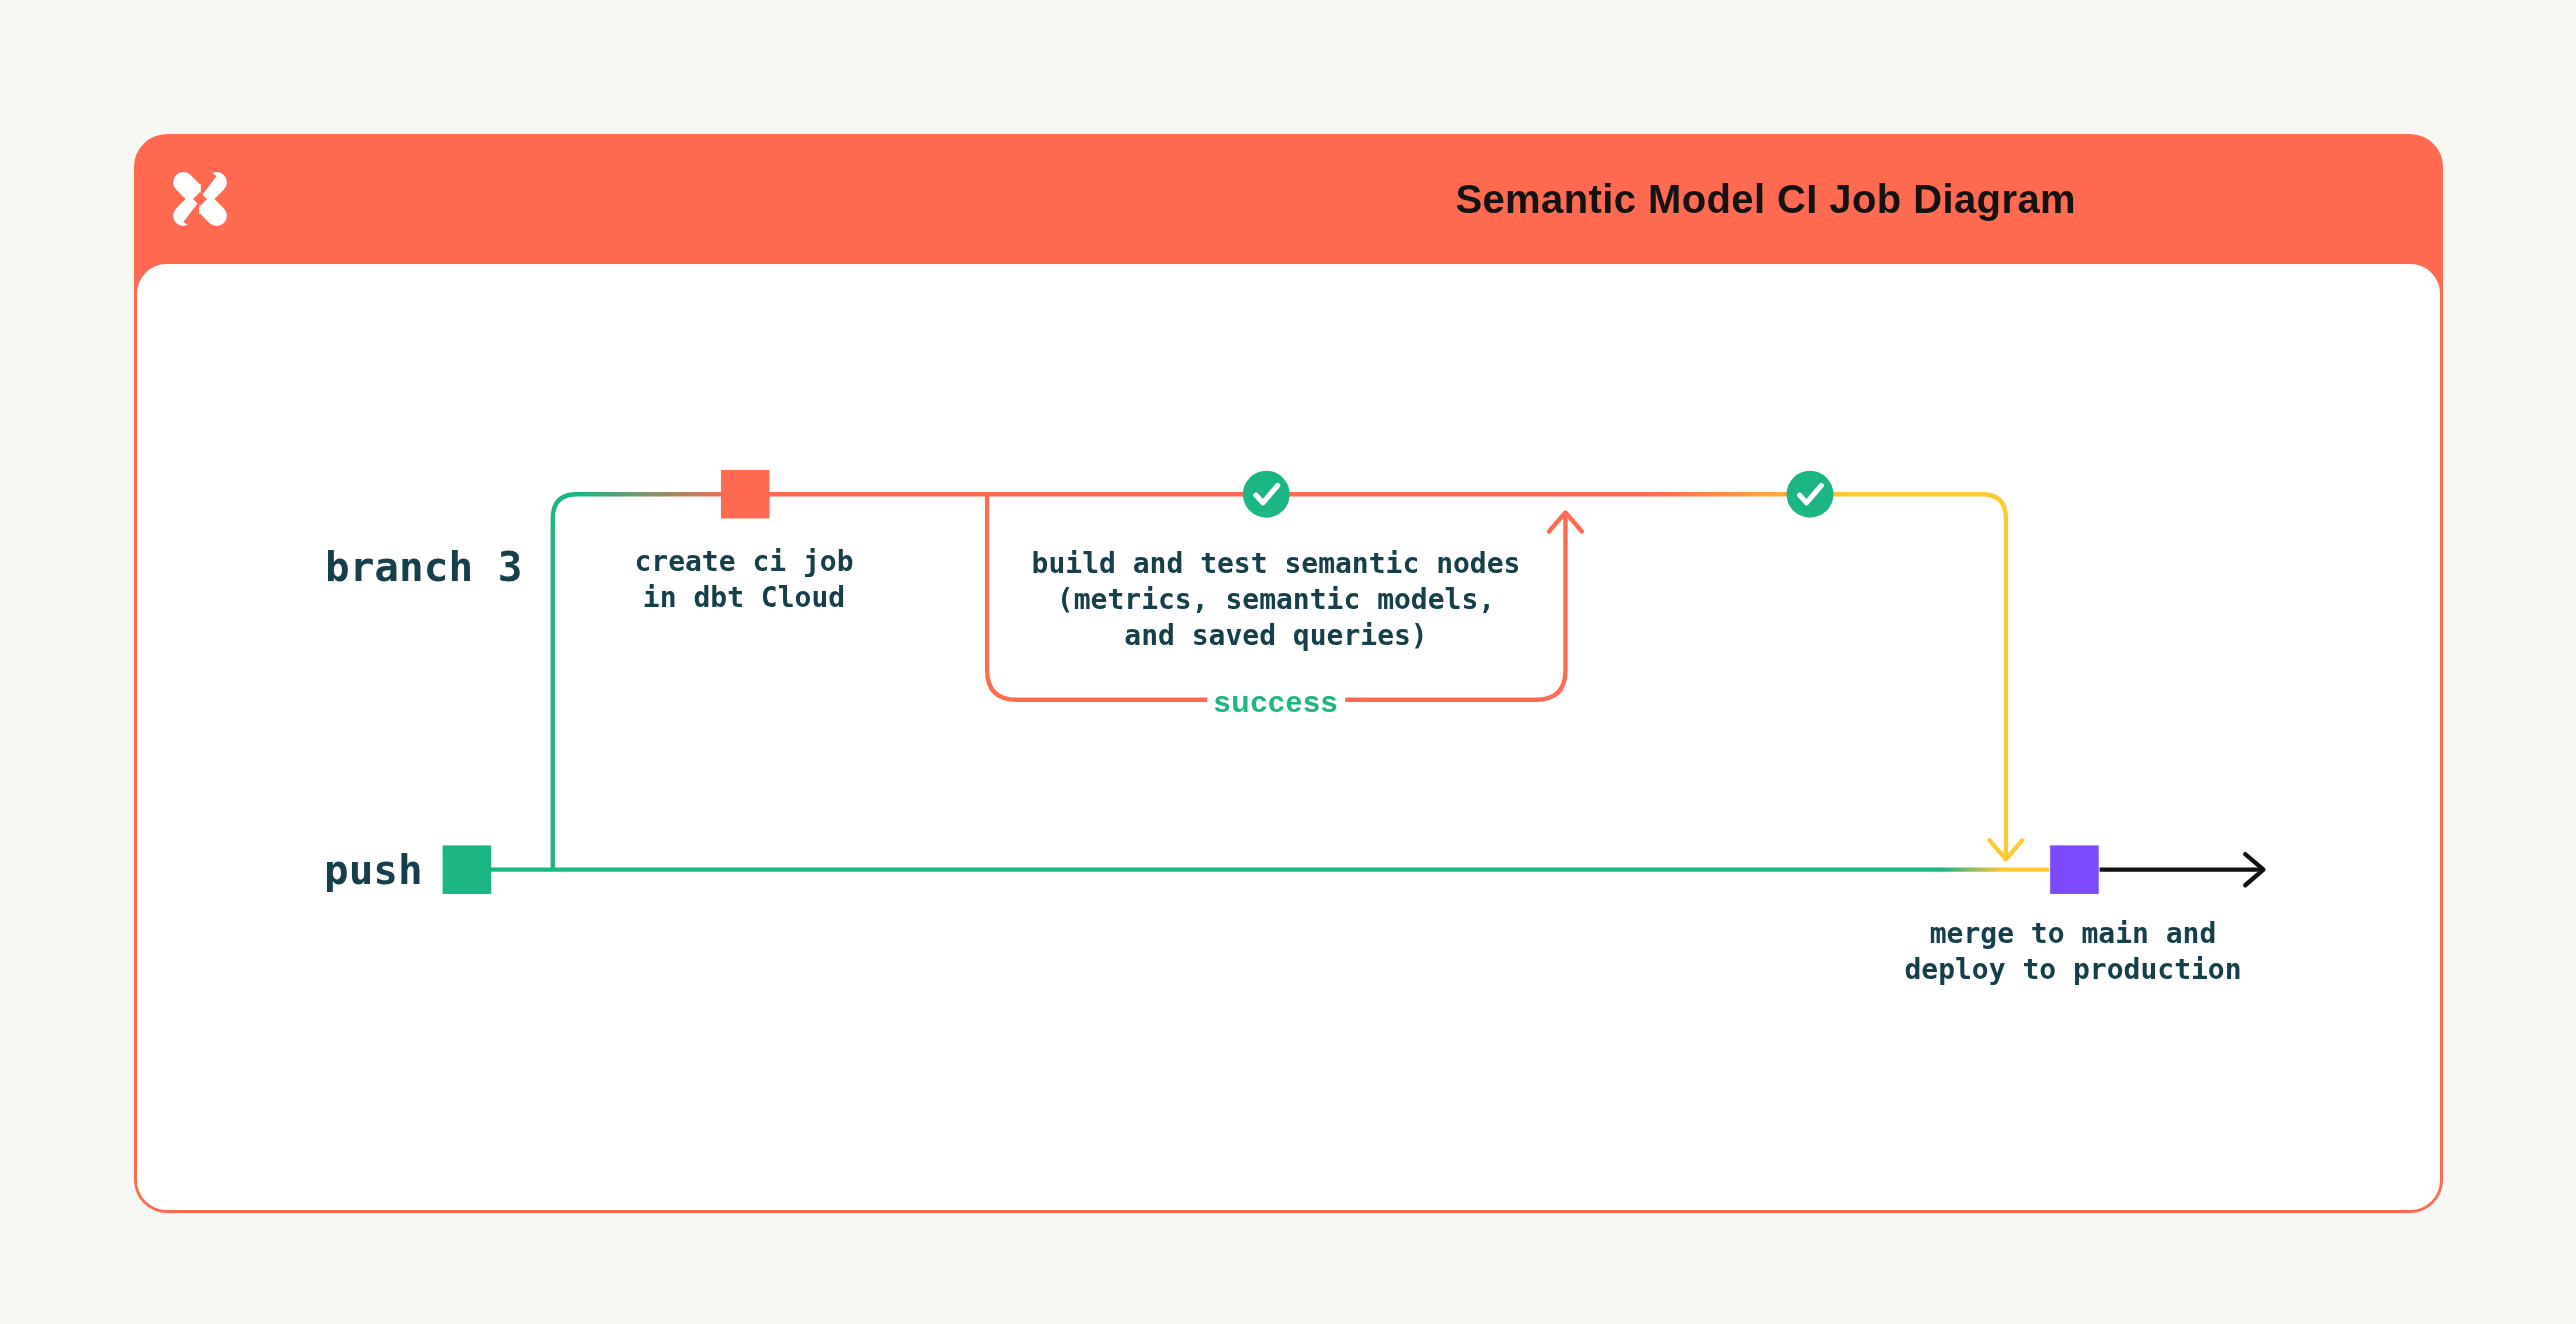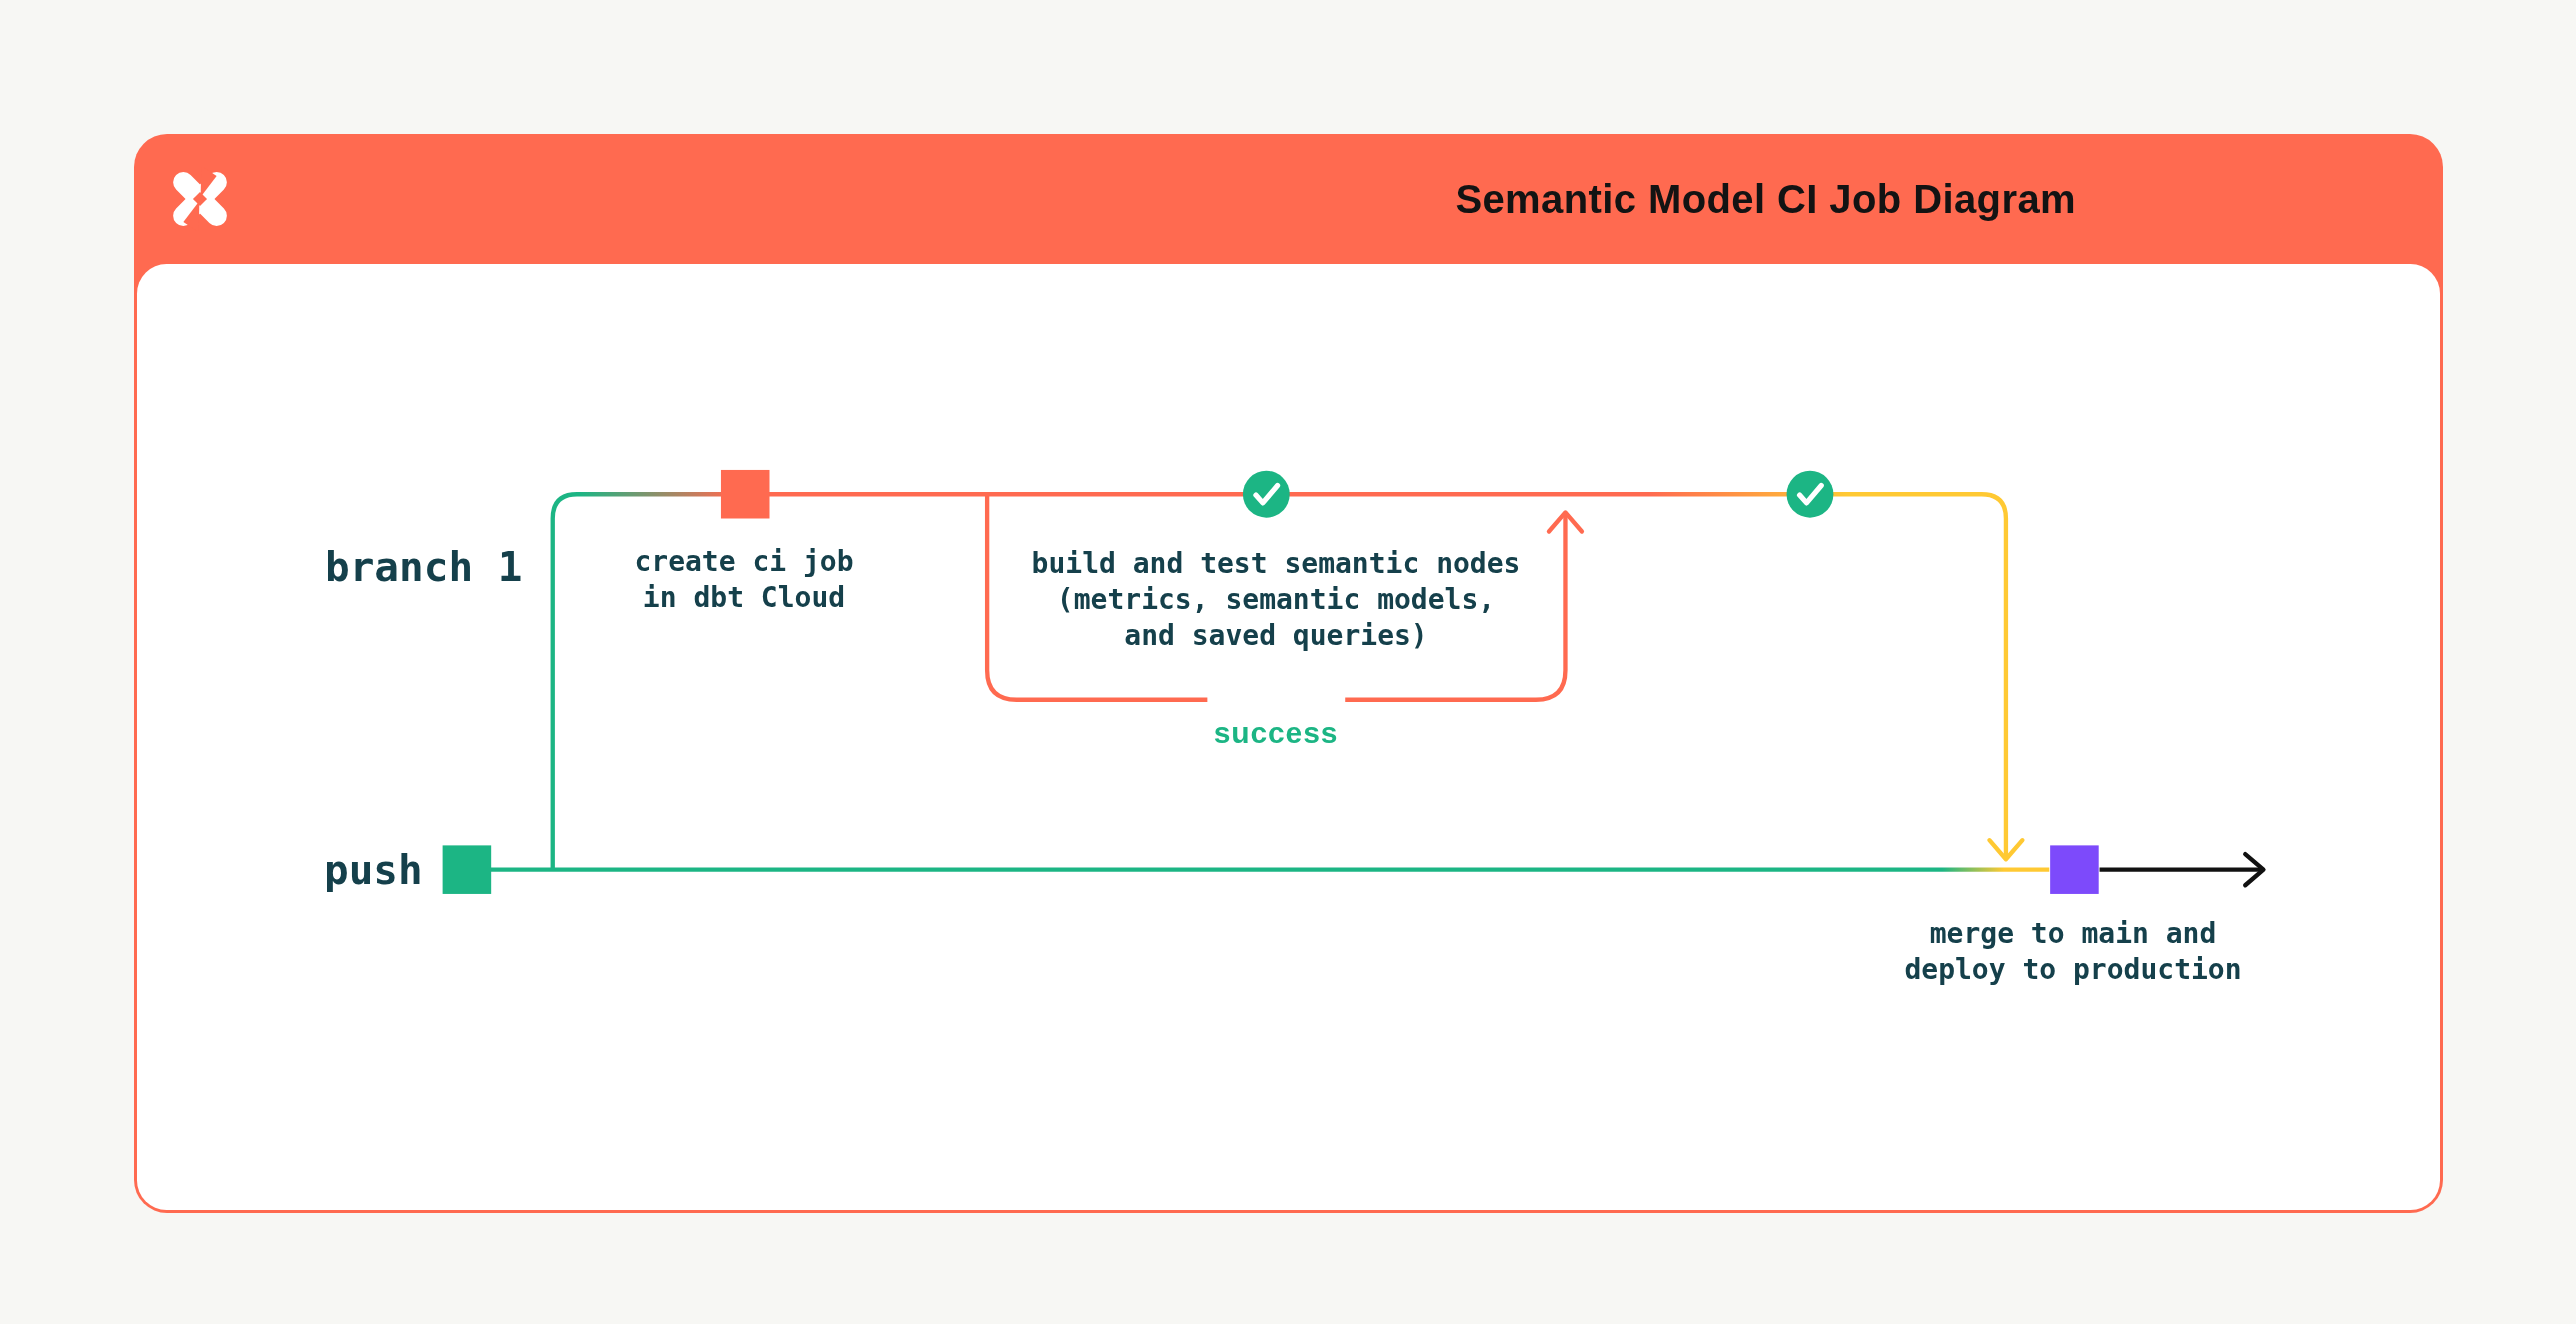--- a/index.html
+++ b/index.html
@@ -89,31 +89,31 @@
     <g>
       <circle cx="1460" cy="570" r="27" fill="#1CB584"></circle>
       <path d="M1448 571 L1456 580 L1473 560" fill="none" stroke="#FFFFFF" stroke-width="6" stroke-linecap="round" stroke-linejoin="round"></path>
     </g>
     <g>
       <circle cx="2087" cy="570" r="27" fill="#1CB584"></circle>
       <path d="M2075 571 L2083 580 L2100 560" fill="none" stroke="#FFFFFF" stroke-width="6" stroke-linecap="round" stroke-linejoin="round"></path>
     </g>
   </svg>
 
-  <div class="lane-label" style="left:325px;top:567px;">branch 1</div>
+  <div class="lane-label" style="left:325px;top:567px;">branch 3</div>
 
   <div class="lane-label" style="left:324px;top:870px;">push</div>
 
   <div class="node-label" style="left:744px;top:544px;">create ci job
 in dbt Cloud</div>
 
   <div class="node-label" style="left:1276px;top:546px;">build and test semantic nodes
 (metrics, semantic models,
 and saved queries)</div>
 
 
   <div class="node-label" style="left:2073px;top:916px;">merge to main and
 deploy to production</div>
 
-  <div class="loop-label" style="left:1276px;top:702px;margin-top:31px;">success</div>
+  <div class="loop-label" style="left:1276px;top:702px;">success</div>
 
 </div>
 
 
 </body></html>

